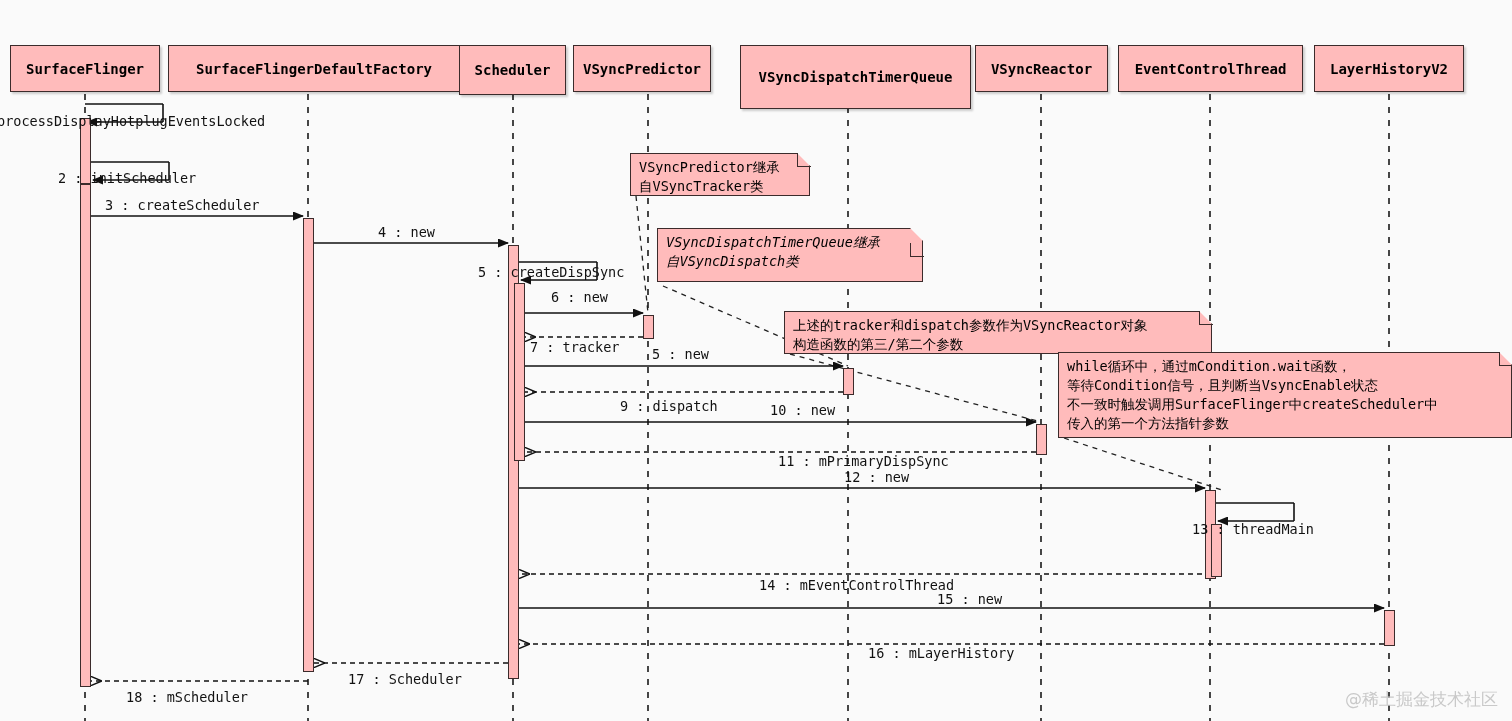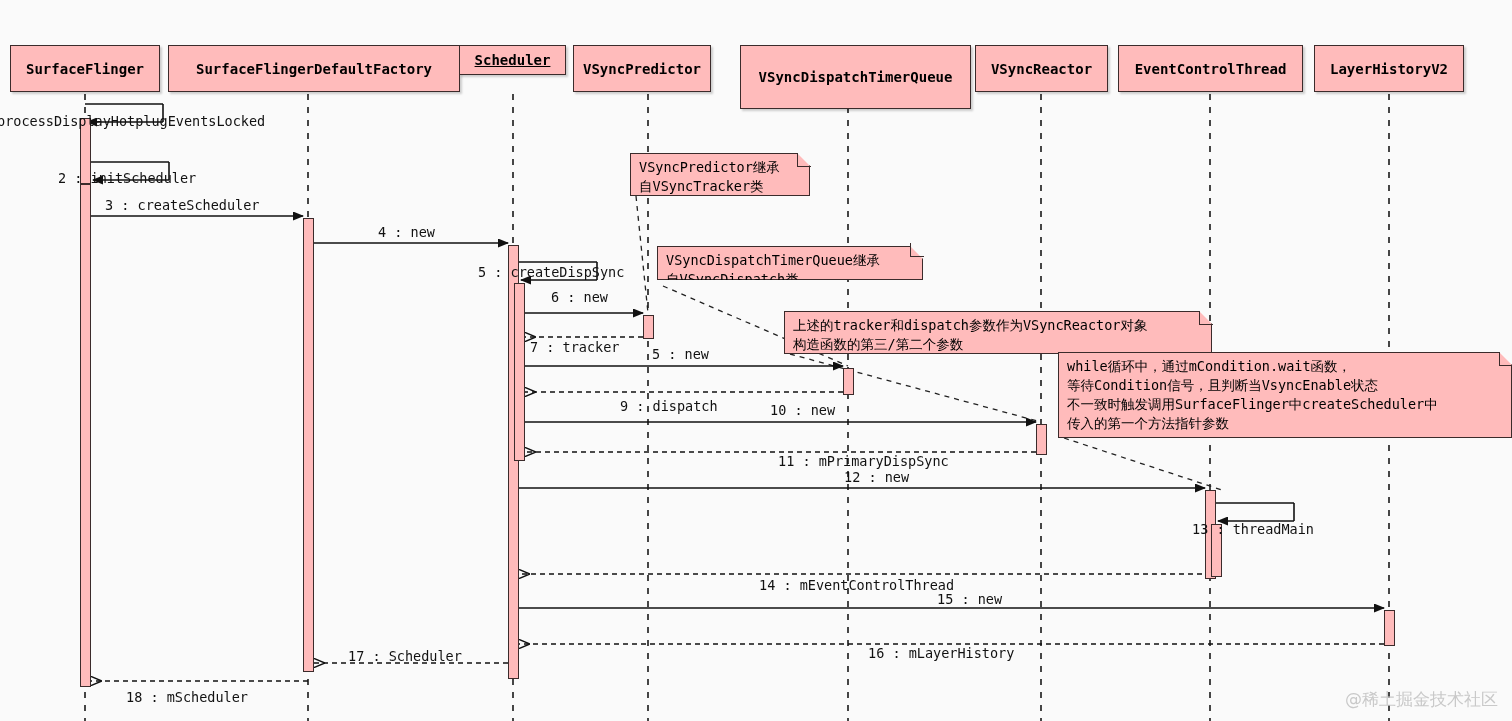--- a/index.html
+++ b/index.html
@@ -117,21 +117,21 @@
   </svg>
 
 
   <div id="participants-layer">
       <div class="participant" style="left: 10px; top: 45px; width: 150px; height: 47px;">
         <span>SurfaceFlinger</span>
       </div>
       <div class="participant" style="left: 168px; top: 45px; width: 292px; height: 47px;">
         <span>SurfaceFlingerDefaultFactory</span>
       </div>
-      <div class="participant" style="left: 459px; top: 45px; width: 107px; height: 30px; text-decoration: underline;">
+      <div class="participant" style="left: 459px; top: 45px; width: 107px; height: 50px;">
         <span>Scheduler</span>
       </div>
       <div class="participant" style="left: 573px; top: 45px; width: 138px; height: 47px;">
         <span>VSyncPredictor</span>
       </div>
       <div class="participant" style="left: 733px; top: 45px; width: 231px; height: 64px; margin-left: 7px;">
         <span>VSyncDispatchTimerQueue</span>
       </div>
       <div class="participant" style="left: 975px; top: 45px; width: 133px; height: 47px;">
         <span>VSyncReactor</span>
@@ -166,28 +166,28 @@
       <div class="msg-label" style="left: 530px; top: 339px;">7 : tracker</div>
       <div class="msg-label" style="left: 652px; top: 346px;">5 : new</div>
       <div class="msg-label" style="left: 620px; top: 398px;">9 : dispatch</div>
       <div class="msg-label" style="left: 770px; top: 402px;">10 : new</div>
       <div class="msg-label" style="left: 778px; top: 453px;">11 : mPrimaryDispSync</div>
       <div class="msg-label" style="left: 844px; top: 469px;">12 : new</div>
       <div class="msg-label" style="left: 1192px; top: 500px; margin-top: 21px;">13 : threadMain</div>
       <div class="msg-label" style="left: 759px; top: 577px;">14 : mEventControlThread</div>
       <div class="msg-label" style="left: 937px; top: 591px;">15 : new</div>
       <div class="msg-label" style="left: 868px; top: 645px;">16 : mLayerHistory</div>
-      <div class="msg-label" style="left: 348px; top: 648px;">17 : Scheduler</div>
+      <div class="msg-label" style="left: 348px; top: 671px;">17 : Scheduler</div>
       <div class="msg-label" style="left: 126px; top: 689px;">18 : mScheduler</div>
     </div>
   <div id="notes-layer">
       <div class="note" style="left: 630px; top: 153px; width: 180px; height: 43px;"><span>VSyncPredictor继承
 自VSyncTracker类</span></div>
       <div class="note-fold" style="left: 797px; top: 153px;"></div>
-      <div class="note" style="left: 657px; top: 246px; width: 266px; height: 34px;"><span>VSyncDispatchTimerQueue继承
+      <div class="note" style="left: 657px; top: 228px; width: 266px; height: 54px; font-style: italic;"><span>VSyncDispatchTimerQueue继承
 自VSyncDispatch类</span></div>
       <div class="note-fold" style="left: 910px; top: 243px;"></div>
       <div class="note" style="left: 784px; top: 311px; width: 428px; height: 43px;"><span>上述的tracker和dispatch参数作为VSyncReactor对象
 构造函数的第三/第二个参数</span></div>
       <div class="note-fold" style="left: 1199px; top: 311px;"></div>
       <div class="note" style="left: 1058px; top: 352px; width: 454px; height: 86px;"><span>while循环中，通过mCondition.wait函数，
 等待Condition信号，且判断当VsyncEnable状态
 不一致时触发调用SurfaceFlinger中createScheduler中
 传入的第一个方法指针参数</span></div>
       <div class="note-fold" style="left: 1499px; top: 352px;"></div>

